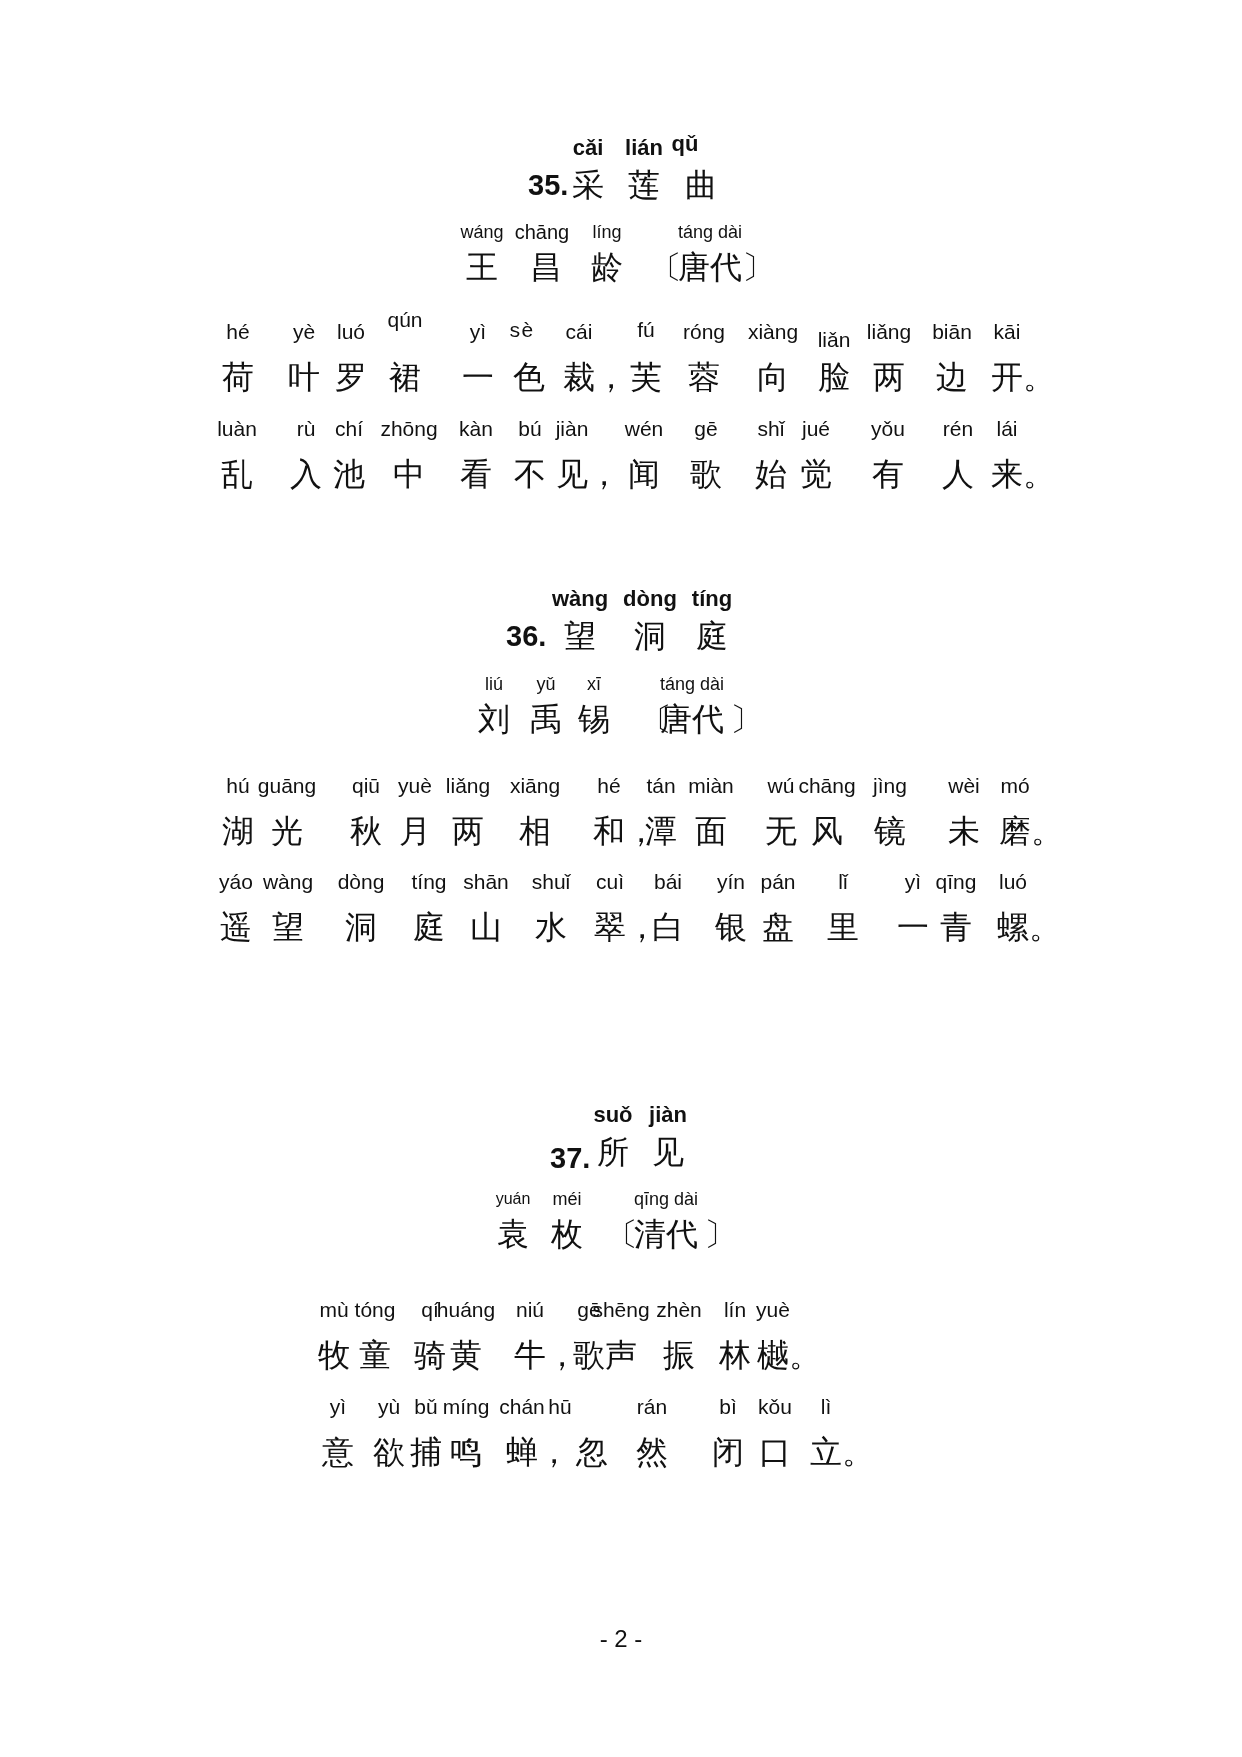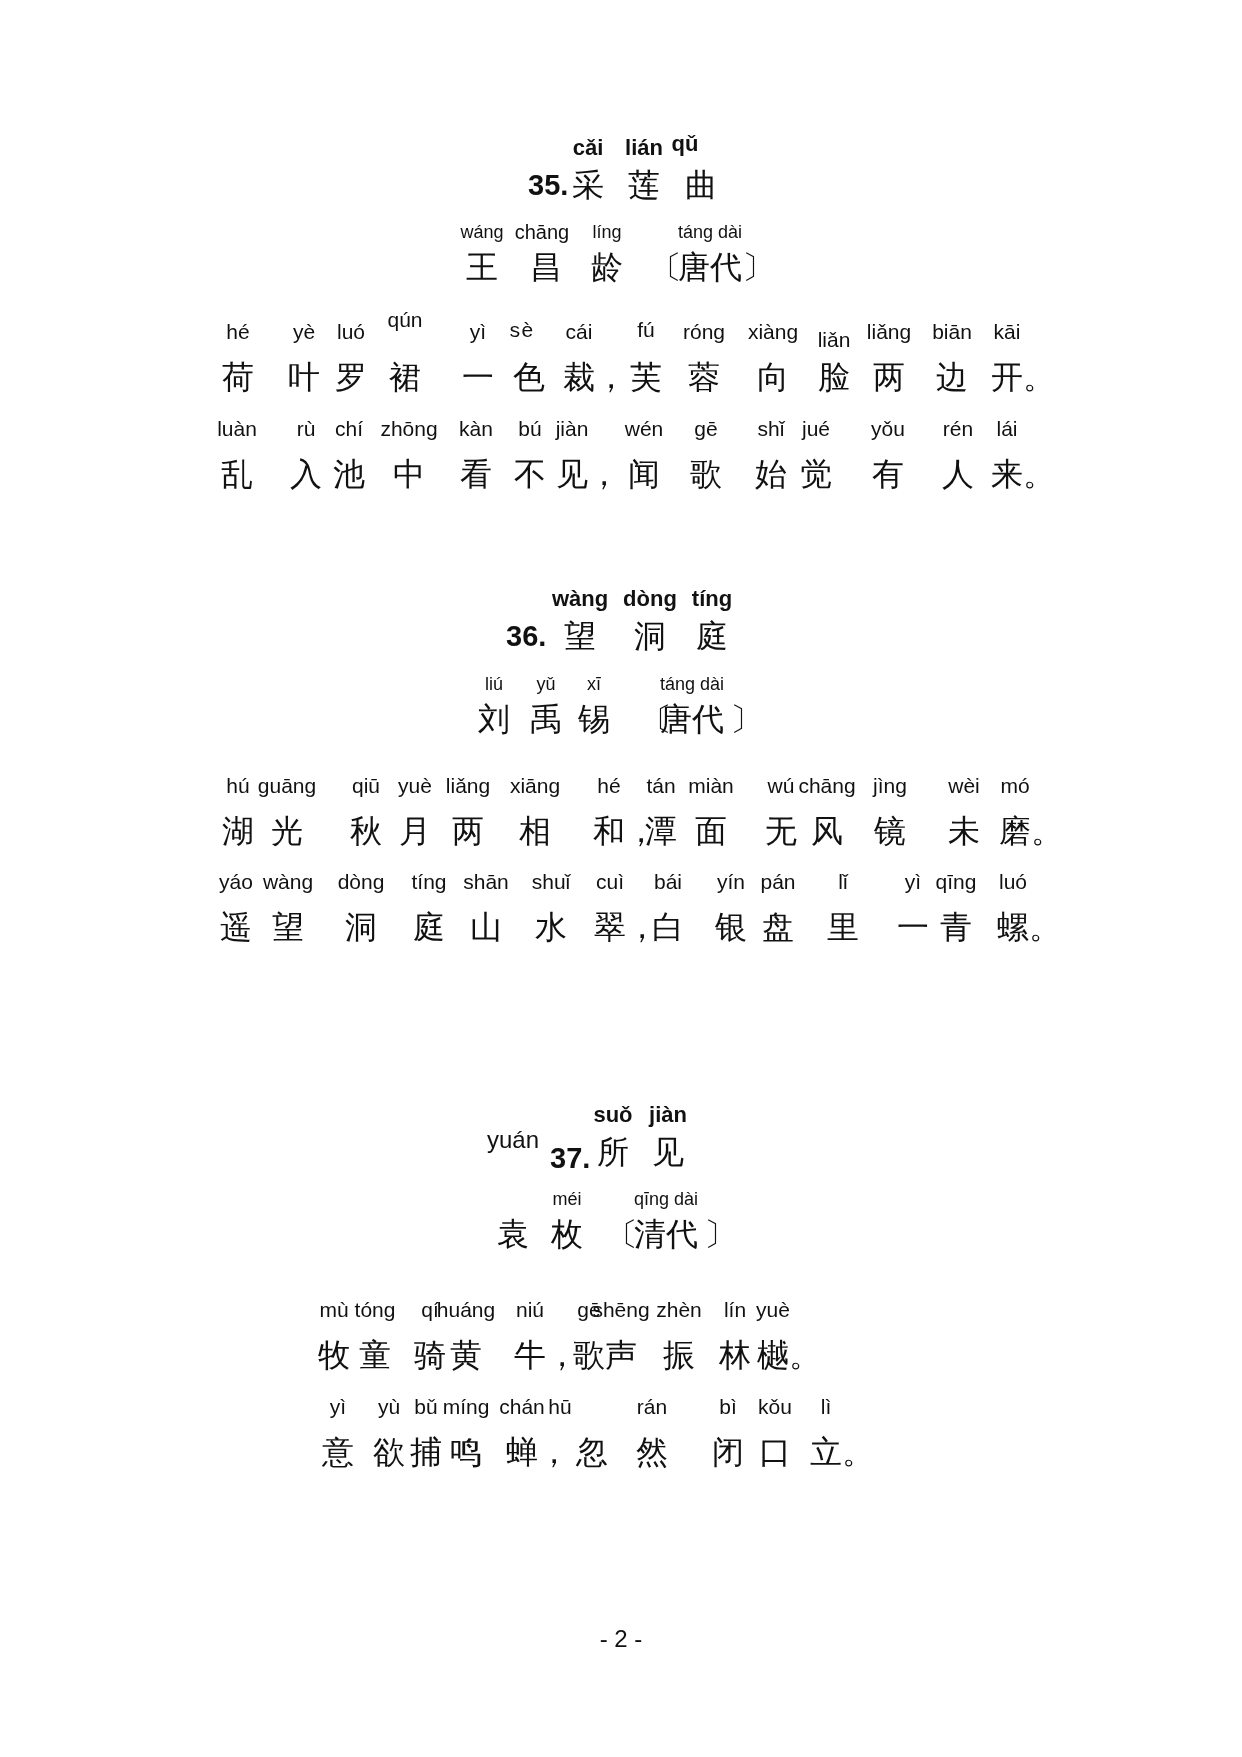--- a/index.html
+++ b/index.html
@@ -188,21 +188,21 @@
     <div class="hz" style="left: 897px; top: 908px;">一</div>
     <div class="py" style="left: 940px; top: 870px; transform: translateX(-50%); margin-left: 16px;">qīng</div>
     <div class="hz" style="left: 940px; top: 908px;">青</div>
     <div class="py" style="left: 997px; top: 870px; transform: translateX(-50%); margin-left: 16px;">luó</div>
     <div class="hz" style="left: 997px; top: 908px;">螺。</div>
     <div class="num" style="left: 550px; top: 1139px;">37.</div>
     <div class="py bold" style="left: 597px; top: 1103px; transform: translateX(-50%); margin-left: 16px;">suǒ</div>
     <div class="hz" style="left: 597px; top: 1133px;">所</div>
     <div class="py bold" style="left: 652px; top: 1103px; transform: translateX(-50%); margin-left: 16px;">jiàn</div>
     <div class="hz" style="left: 652px; top: 1133px;">见</div>
-    <div class="py" style="left: 497px; top: 1128px; font-size: 24px; transform: translateX(-50%); margin-left: 16px;">yuán</div>
+    <div class="py" style="left: 497px; top: 1187px; font-size: 16px; transform: translateX(-50%); margin-left: 16px;">yuán</div>
     <div class="hz" style="left: 497px; top: 1215px;">袁</div>
     <div class="py" style="left: 551px; top: 1187px; font-size: 18px; transform: translateX(-50%); margin-left: 16px;">méi</div>
     <div class="hz" style="left: 551px; top: 1215px;">枚</div>
     <div class="hz" style="left: 606px; top: 1215px;">〔</div>
     <div class="py" style="left: 634px; top: 1187px; font-size: 18px; transform: translateX(-50%); margin-left: 32px;">qīng dài</div>
     <div class="hz" style="left: 634px; top: 1215px;">清代</div>
     <div class="hz" style="left: 704px; top: 1215px;">〕</div>
     <div class="py" style="left: 318px; top: 1298px; transform: translateX(-50%); margin-left: 16px;">mù</div>
     <div class="hz" style="left: 318px; top: 1336px;">牧</div>
     <div class="py" style="left: 359px; top: 1298px; transform: translateX(-50%); margin-left: 16px;">tóng</div>

